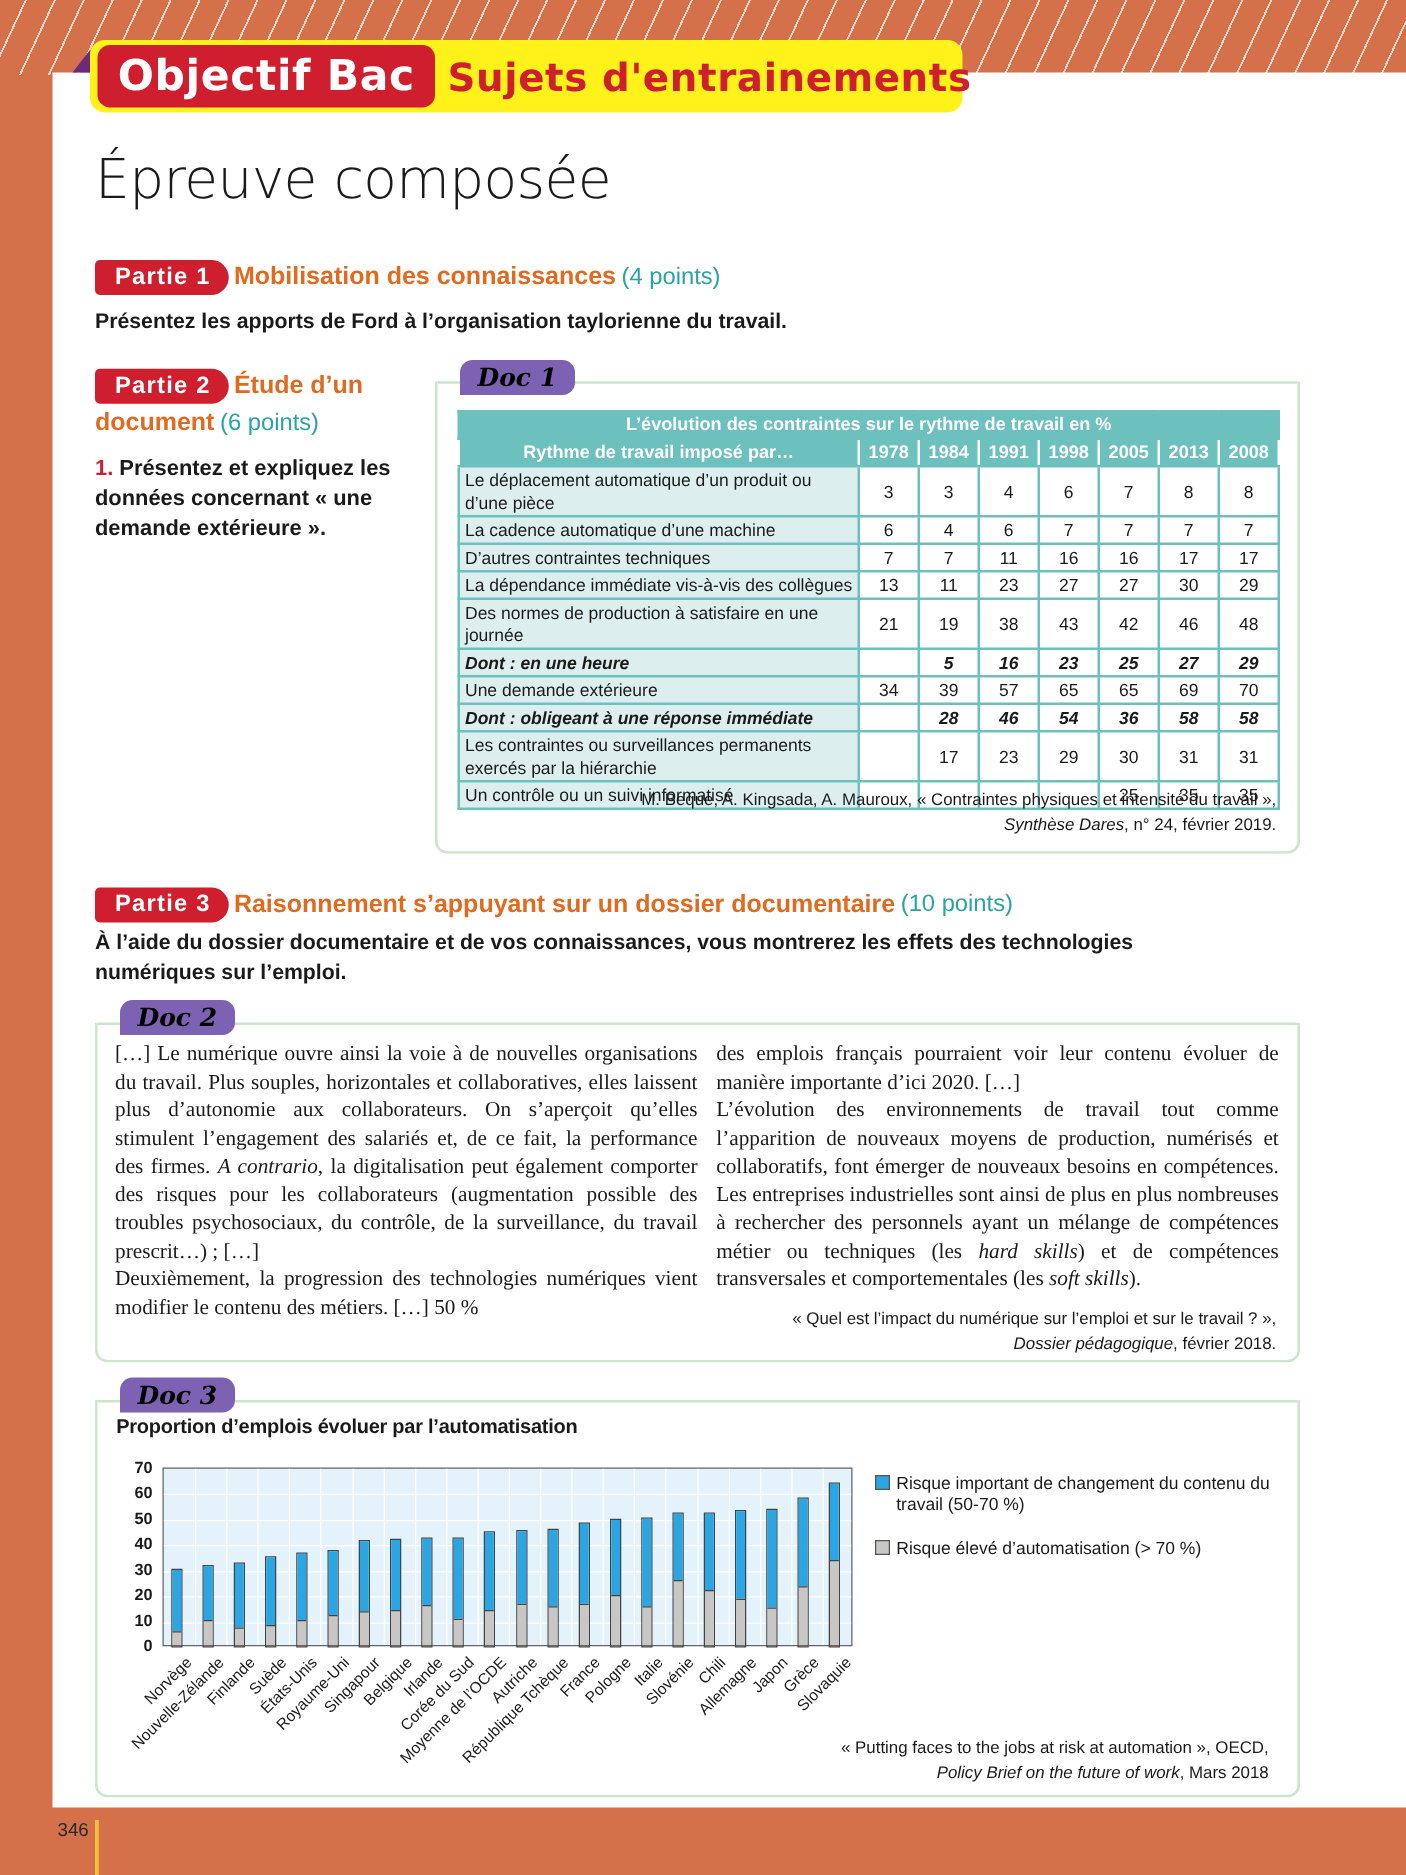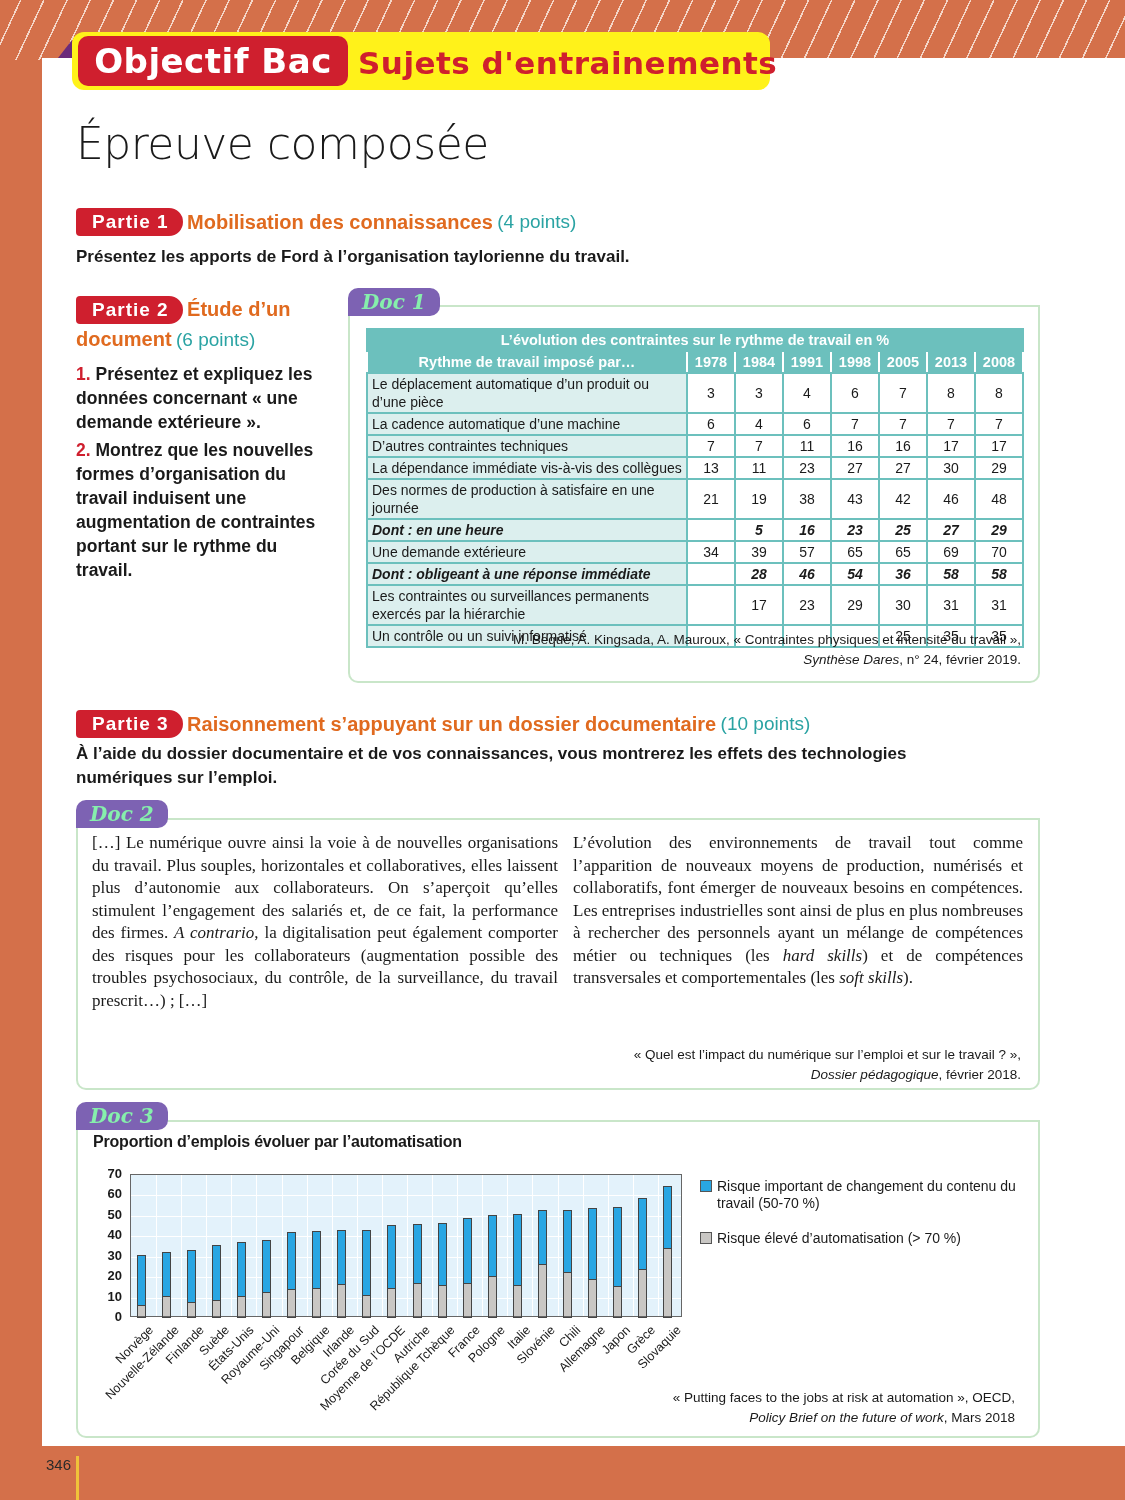--- a/index.html
+++ b/index.html
@@ -27,22 +27,22 @@
 
   .p1 { position: absolute; left: 76px; top: 208px; }
   .p1-text { position: absolute; left: 76px; top: 247px; font: bold 17px "Liberation Sans", sans-serif; }
   .p2 { position: absolute; left: 76px; top: 294px; width: 260px; line-height: 30px; }
   .p2-q { position: absolute; left: 76px; top: 362px; width: 260px; font: bold 17.5px "Liberation Sans", sans-serif; line-height: 24px; }
   .p2-q .num { color: #cf1f2e; }
   .p2-q p { margin-bottom: 4px; }
 
   .doc-box { position: absolute; border: 2px solid #c9e6c9; border-radius: 0 0 10px 10px; border-top: none; }
   .doc-box::before { content: ""; position: absolute; left: 0; right: 0; top: 0; border-top: 2px solid #c9e6c9; }
-  .doc-tab { position: absolute; background: #7d62b3; color: #86efac; font: italic bold 20px "DejaVu Serif", serif;
-    padding: 2px 14px; border-radius: 10px 10px 10px 0; }
+  .doc-tab { position: absolute; background: #7d62b3; color: #000000; font: italic bold 20px "DejaVu Serif", serif;
+    padding: 2px 14px; border-radius: 10px 10px 10px 0; margin-left: 20px; }
 
   .doc1-box { left: 348px; top: 305px; width: 692px; height: 378px; }
   .doc1-tab { left: 348px; top: 288px; }
 
   table.t1 { position: absolute; left: 366px; top: 328px; width: 658px; border-collapse: collapse; font: 14px "Liberation Sans", sans-serif; }
   table.t1 td, table.t1 th { border: 2px solid #6cc0bd; padding: 1px 4px; line-height: 18px; }
   table.t1 .cap th { background: #6cc0bd; color: #fff; font-weight: bold; font-size: 14.5px; text-align: center; border-color: #6cc0bd; }
   table.t1 .hdr th { background: #6cc0bd; color: #fff; font-weight: bold; font-size: 14.5px; border-left-color: #fff; border-right-color: #fff; border-top-color:#fff; }
   table.t1 td.lbl { background: #dcefee; text-align: left; width: 320px; }
   table.t1 td.v { text-align: center; width: 48px; }
@@ -100,21 +100,20 @@
 </div>
 <div class="p1-text">Présentez les apports de Ford à l’organisation taylorienne du travail.</div>
 
 <div class="p2">
   <span class="partie-label">Partie 2</span>
   <span class="partie-title">Étude d’un document</span>
   <span class="partie-points">(6 points)</span>
 </div>
 <div class="p2-q">
   <p><span class="num">1.</span> <span>Présentez et expliquez les données concernant « une demande extérieure ».</span></p>
-  <p><span class="num">2.</span> <span>Montrez que les nouvelles formes d’organisation du travail induisent une augmentation de contraintes portant sur le rythme du travail.</span></p>
 </div>
 
 <div class="doc-box doc1-box"></div>
 <div class="doc-tab doc1-tab">Doc 1</div>
 <table class="t1">
   <thead>
     <tr class="cap">
         <th colspan="8">L’évolution des contraintes sur le rythme de travail en %</th>
       </tr>
     <tr class="hdr" id="t1-hdr">
@@ -240,22 +239,24 @@
   <span class="partie-label">Partie 3</span>
   <span class="partie-title">Raisonnement s’appuyant sur un dossier documentaire</span>
   <span class="partie-points">(10 points)</span>
 </div>
 <div class="p3-text">À l’aide du dossier documentaire et de vos connaissances, vous montrerez les effets des technologies numériques sur l’emploi.</div>
 
 <div class="doc-box doc2-box"></div>
 <div class="doc-tab doc2-tab">Doc 2</div>
 <div class="doc2-col c1">
   <div><span>[…] Le numérique ouvre ainsi la voie à de nouvelles organisations du travail. Plus souples, horizontales et collaboratives, elles laissent plus d’autonomie aux collaborateurs. On s’aperçoit qu’elles stimulent l’engagement des salariés et, de ce fait, la performance des firmes. </span><i>A contrario</i><span>, la digitalisation peut également comporter des risques pour les collaborateurs (augmentation possible des troubles psychosociaux, du contrôle, de la surveillance, du travail prescrit…) ; […]</span></div>
+  <div>Deuxièmement, la progression des technologies numériques vient modifier le contenu des métiers. […] 50 %</div>
 </div>
 <div class="doc2-col c2">
+  <div>des emplois français pourraient voir leur contenu évoluer de manière importante d’ici 2020. […]</div>
   <div><span>L’évolution des environnements de travail tout comme l’apparition de nouveaux moyens de production, numérisés et collaboratifs, font émerger de nouveaux besoins en compétences. Les entreprises industrielles sont ainsi de plus en plus nombreuses à rechercher des personnels ayant un mélange de compétences métier ou techniques (les </span><i>hard skills</i><span>) et de compétences transversales et comportementales (les </span><i>soft skills</i><span>).</span></div>
 </div>
 <div class="src doc2-src">
   <div>« Quel est l’impact du numérique sur l’emploi et sur le travail ? »,</div>
   <div><i>Dossier pédagogique</i><span>, février 2018.</span></div>
 </div>
 
 <div class="doc-box doc3-box"></div>
 <div class="doc-tab doc3-tab">Doc 3</div>
 <div class="chart-title">Proportion d’emplois évoluer par l’automatisation</div>

